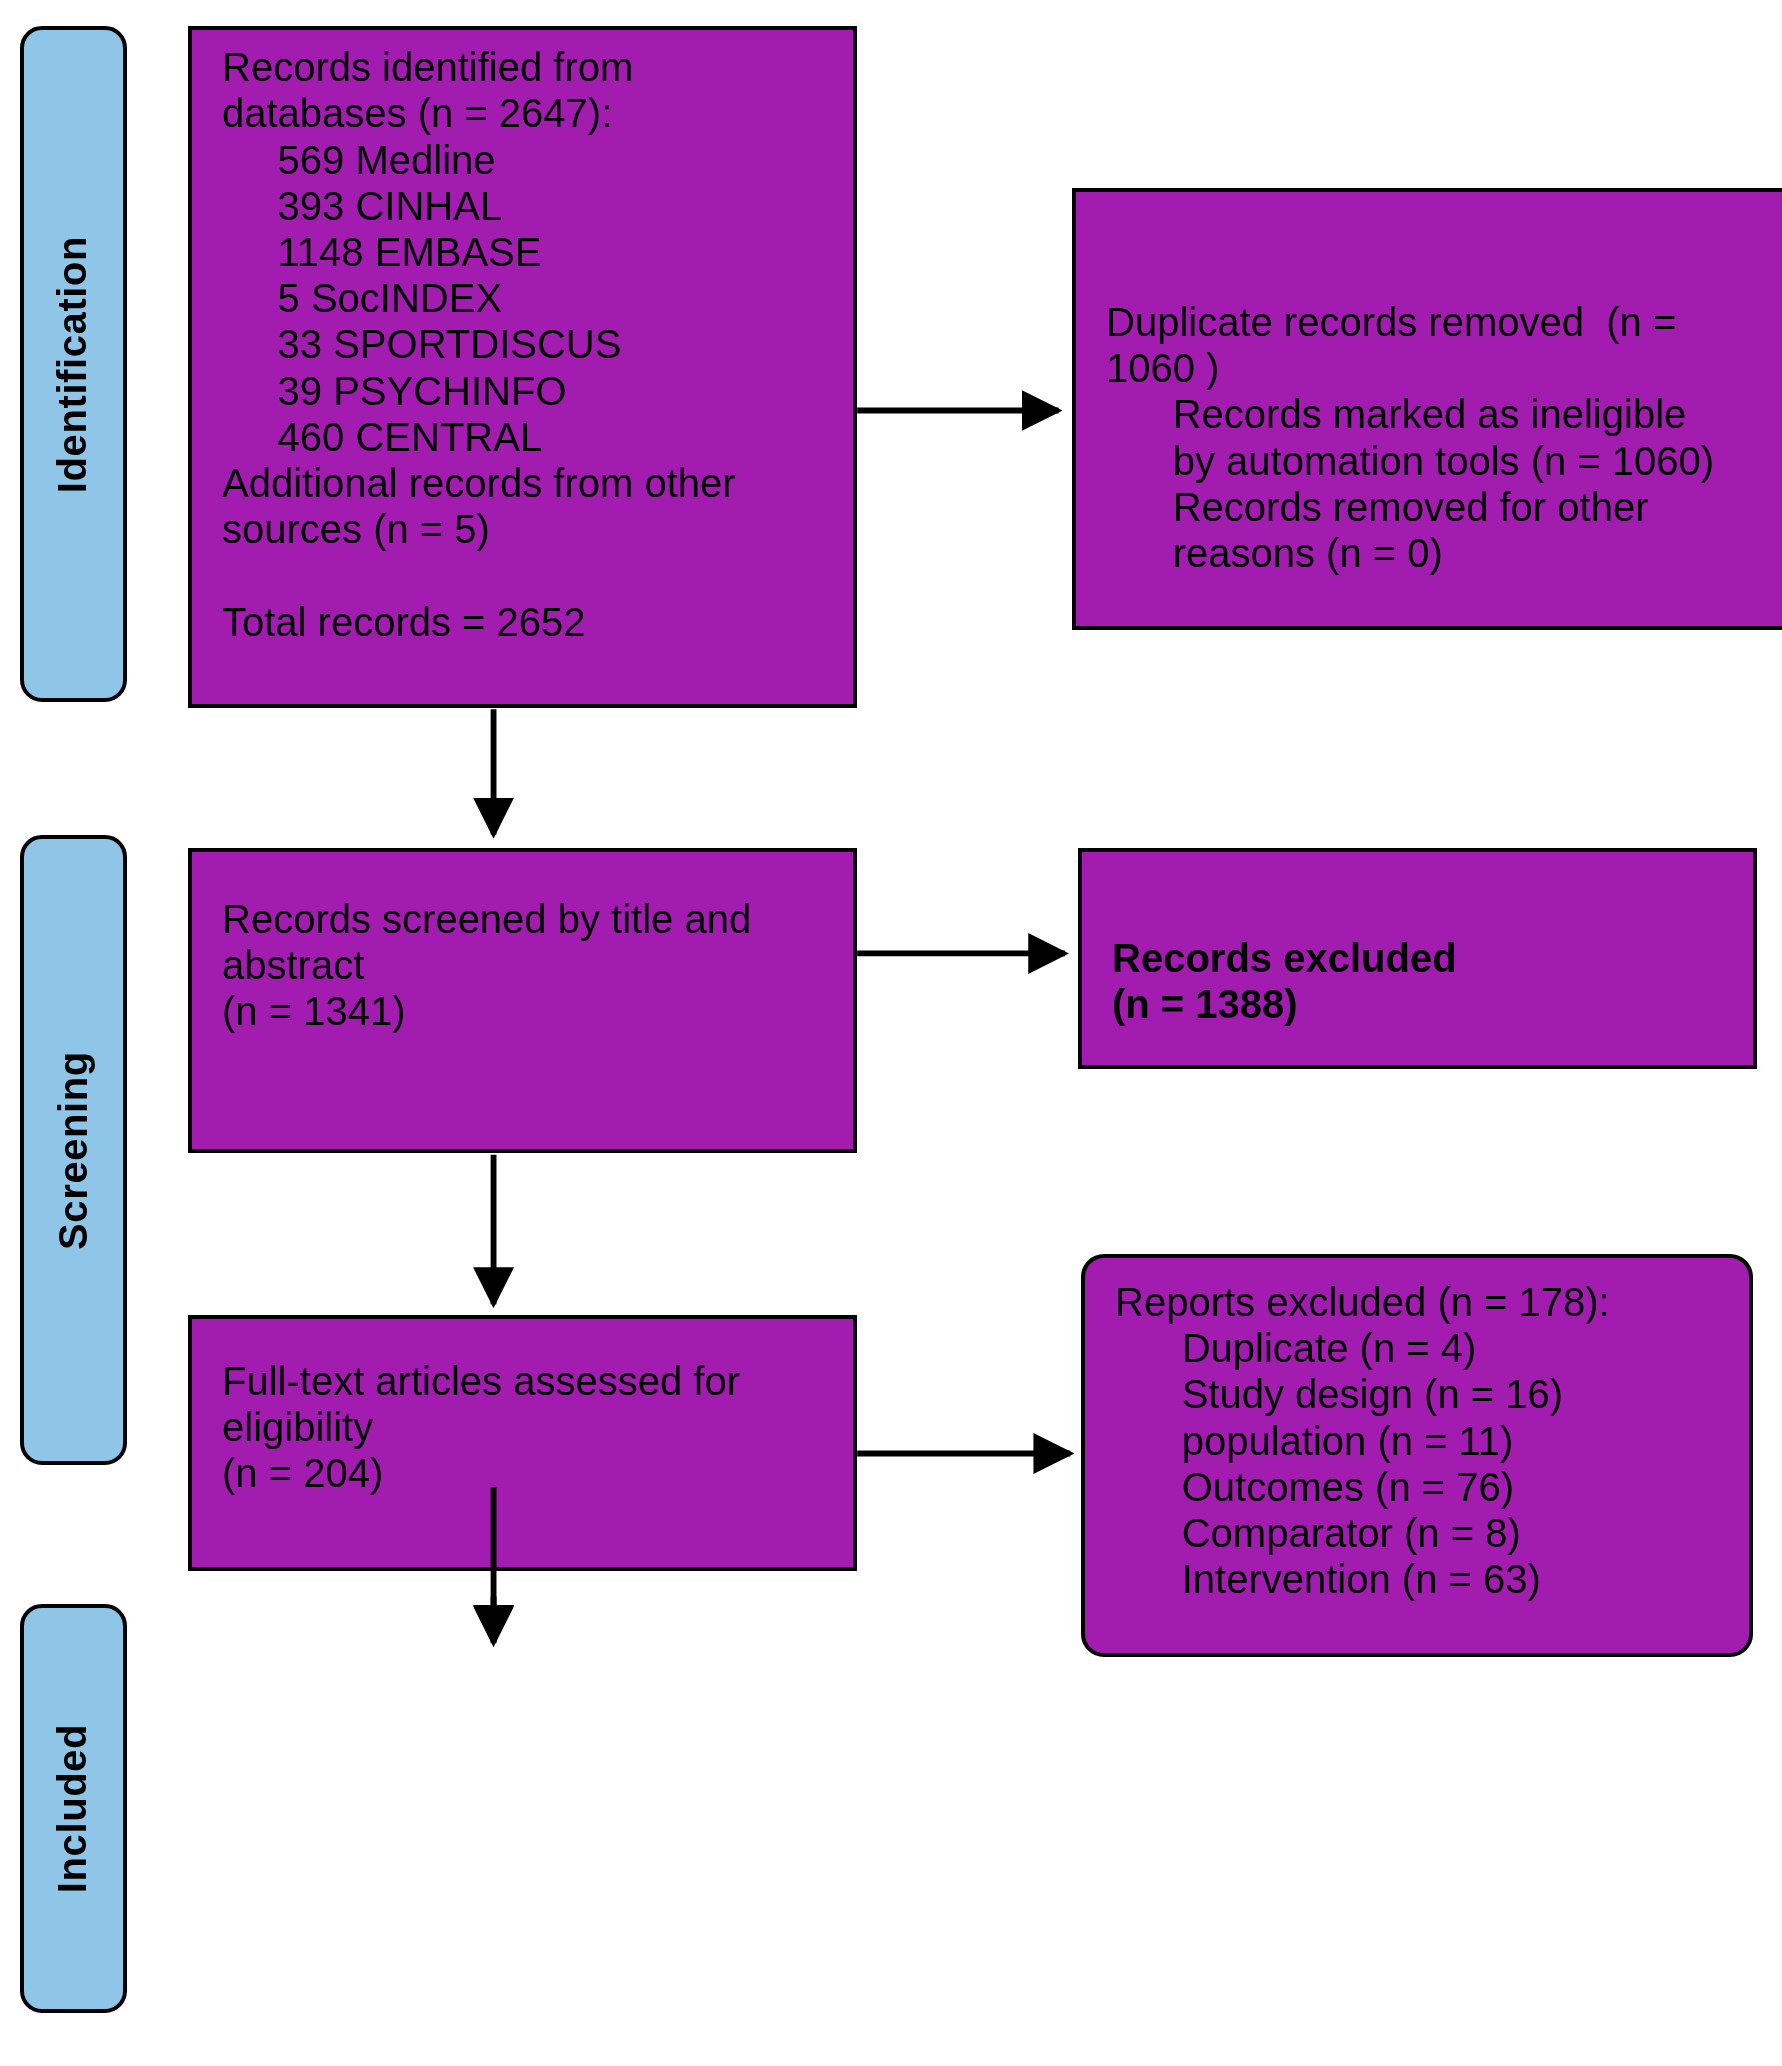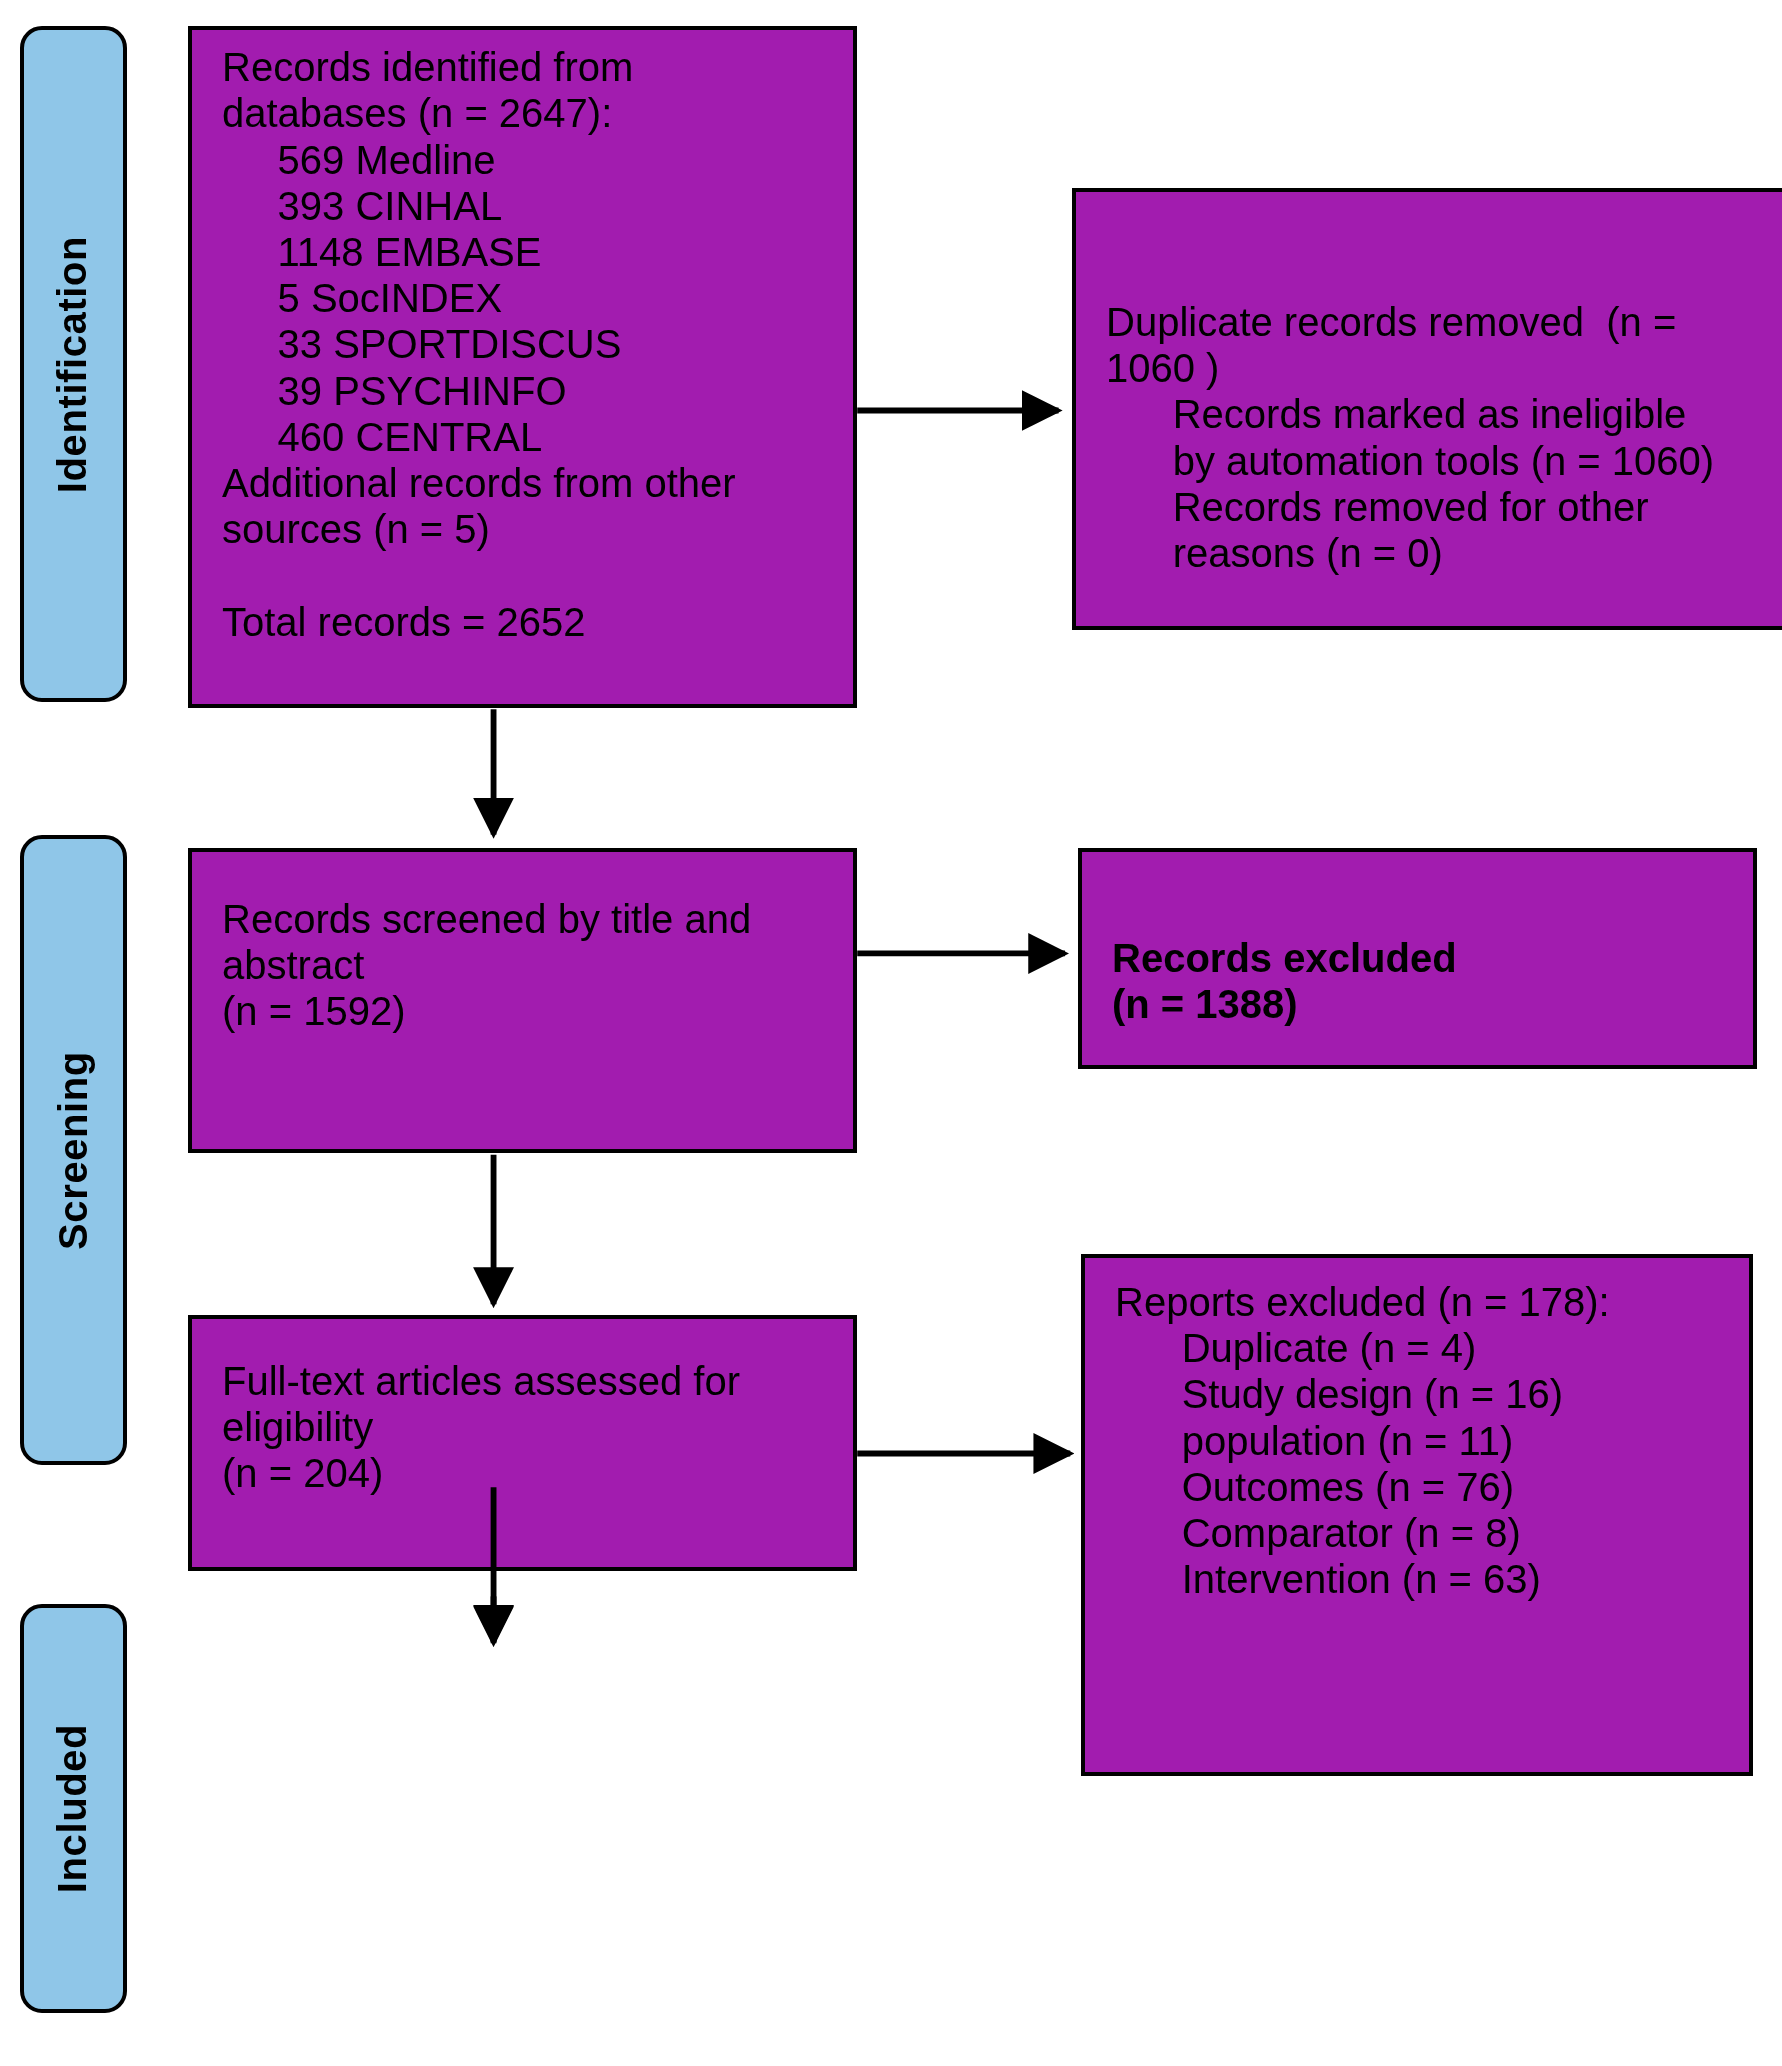--- a/index.html
+++ b/index.html
@@ -37,21 +37,21 @@
 
   #box-screened     {left:188px; top:848px; width:669px; height:305px;}
   #box-screened .btext{top:44px;}
 
   #box-excluded     {left:1078px;top:848px; width:679px; height:221px;font-weight:bold;}
   #box-excluded .btext{top:83px;}
 
   #box-fulltext     {left:188px; top:1315px; width:669px; height:256px;padding-left:11px;}
   #box-fulltext .btext{top:39px;}
 
-  #box-reports      {left:1081px;top:1254px; width:672px; height:522px;}
+  #box-reports      {left:1081px;top:1254px; width:672px; height:403px;border-radius:23px;}
   #box-reports .btext{top:21px;}
 
   #box-included     {left:188px; top:1653px; width:669px; height:360px;}
   #box-included .btext{top:153px;}
 
   
   #arrows{position:absolute;left:0;top:0;width:1782px;height:2066px;
           pointer-events:none;}
 </style>
 </head>
@@ -92,21 +92,21 @@
 1060 )
       Records marked as ineligible
       by automation tools (n = 1060)
       Records removed for other
       reasons (n = 0)</div>
   </div>
 
   <div class="box" id="box-screened">
     <div class="btext">Records screened by title and
 abstract
-(n = 1592)</div>
+(n = 1341)</div>
   </div>
 
   <div class="box" id="box-excluded">
     <div class="btext">Records excluded
 (n = 1388)</div>
   </div>
 
   <div class="box" id="box-fulltext">
     <div class="btext">Full-text articles assessed for
 eligibility

